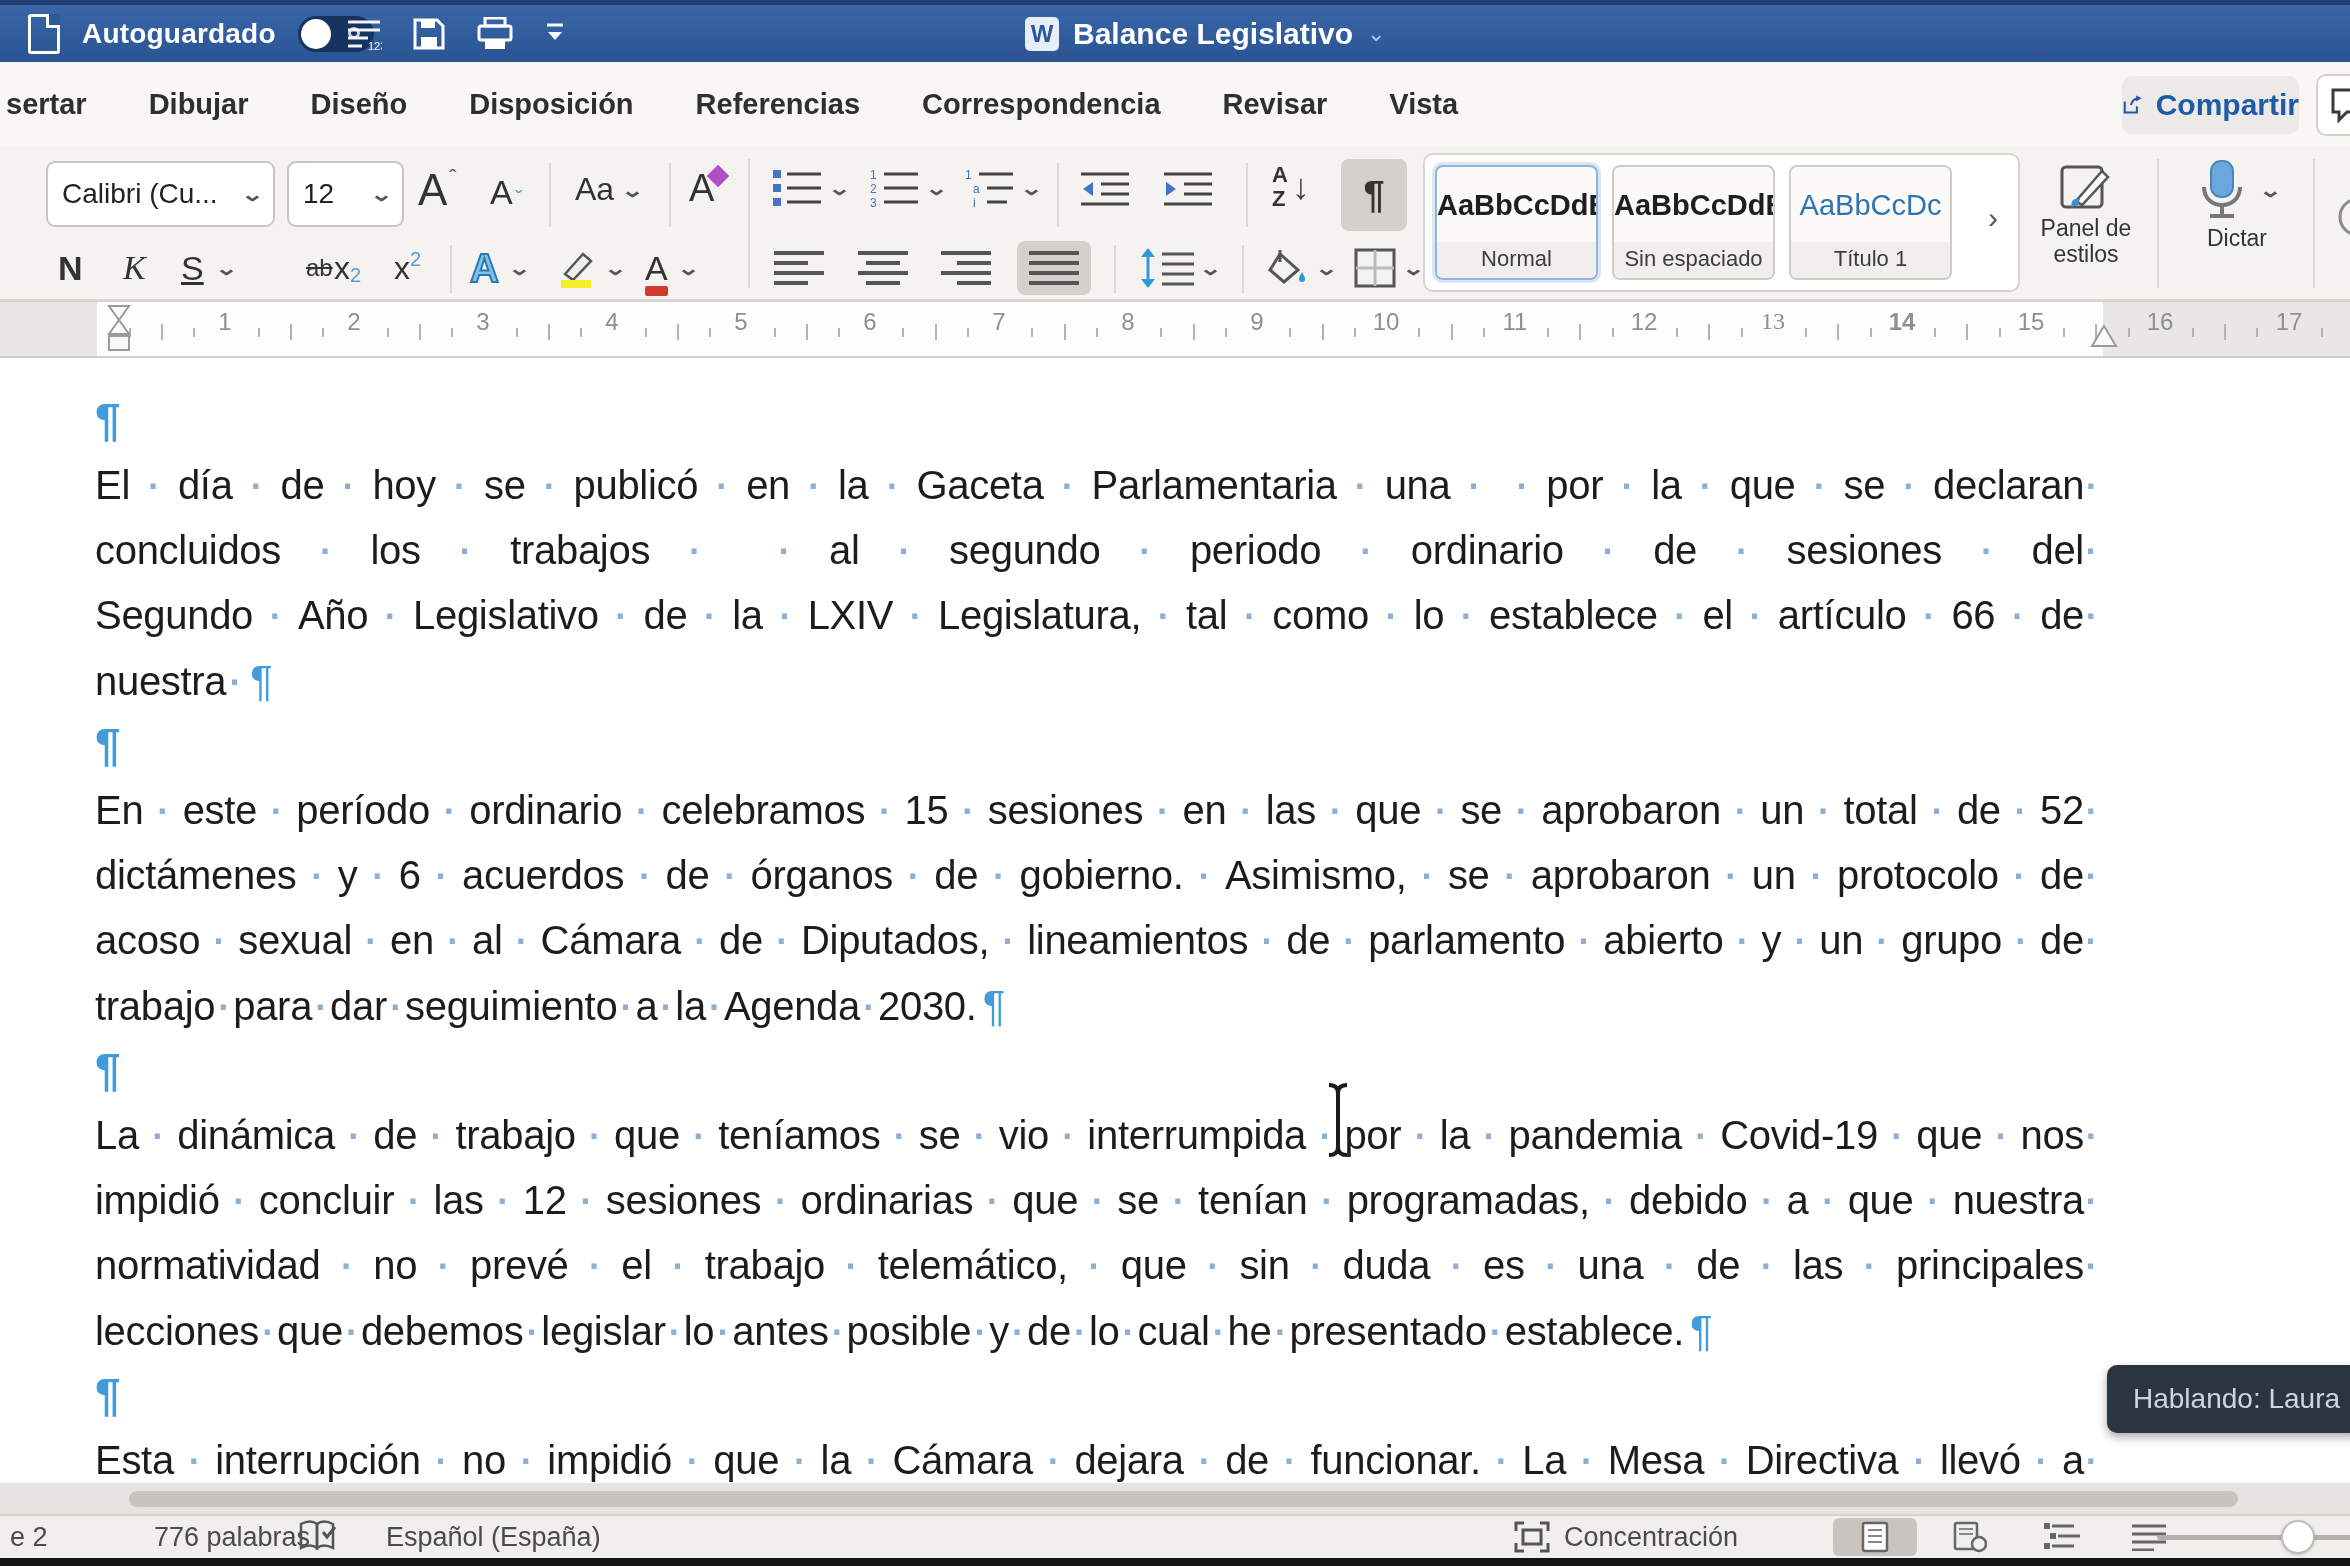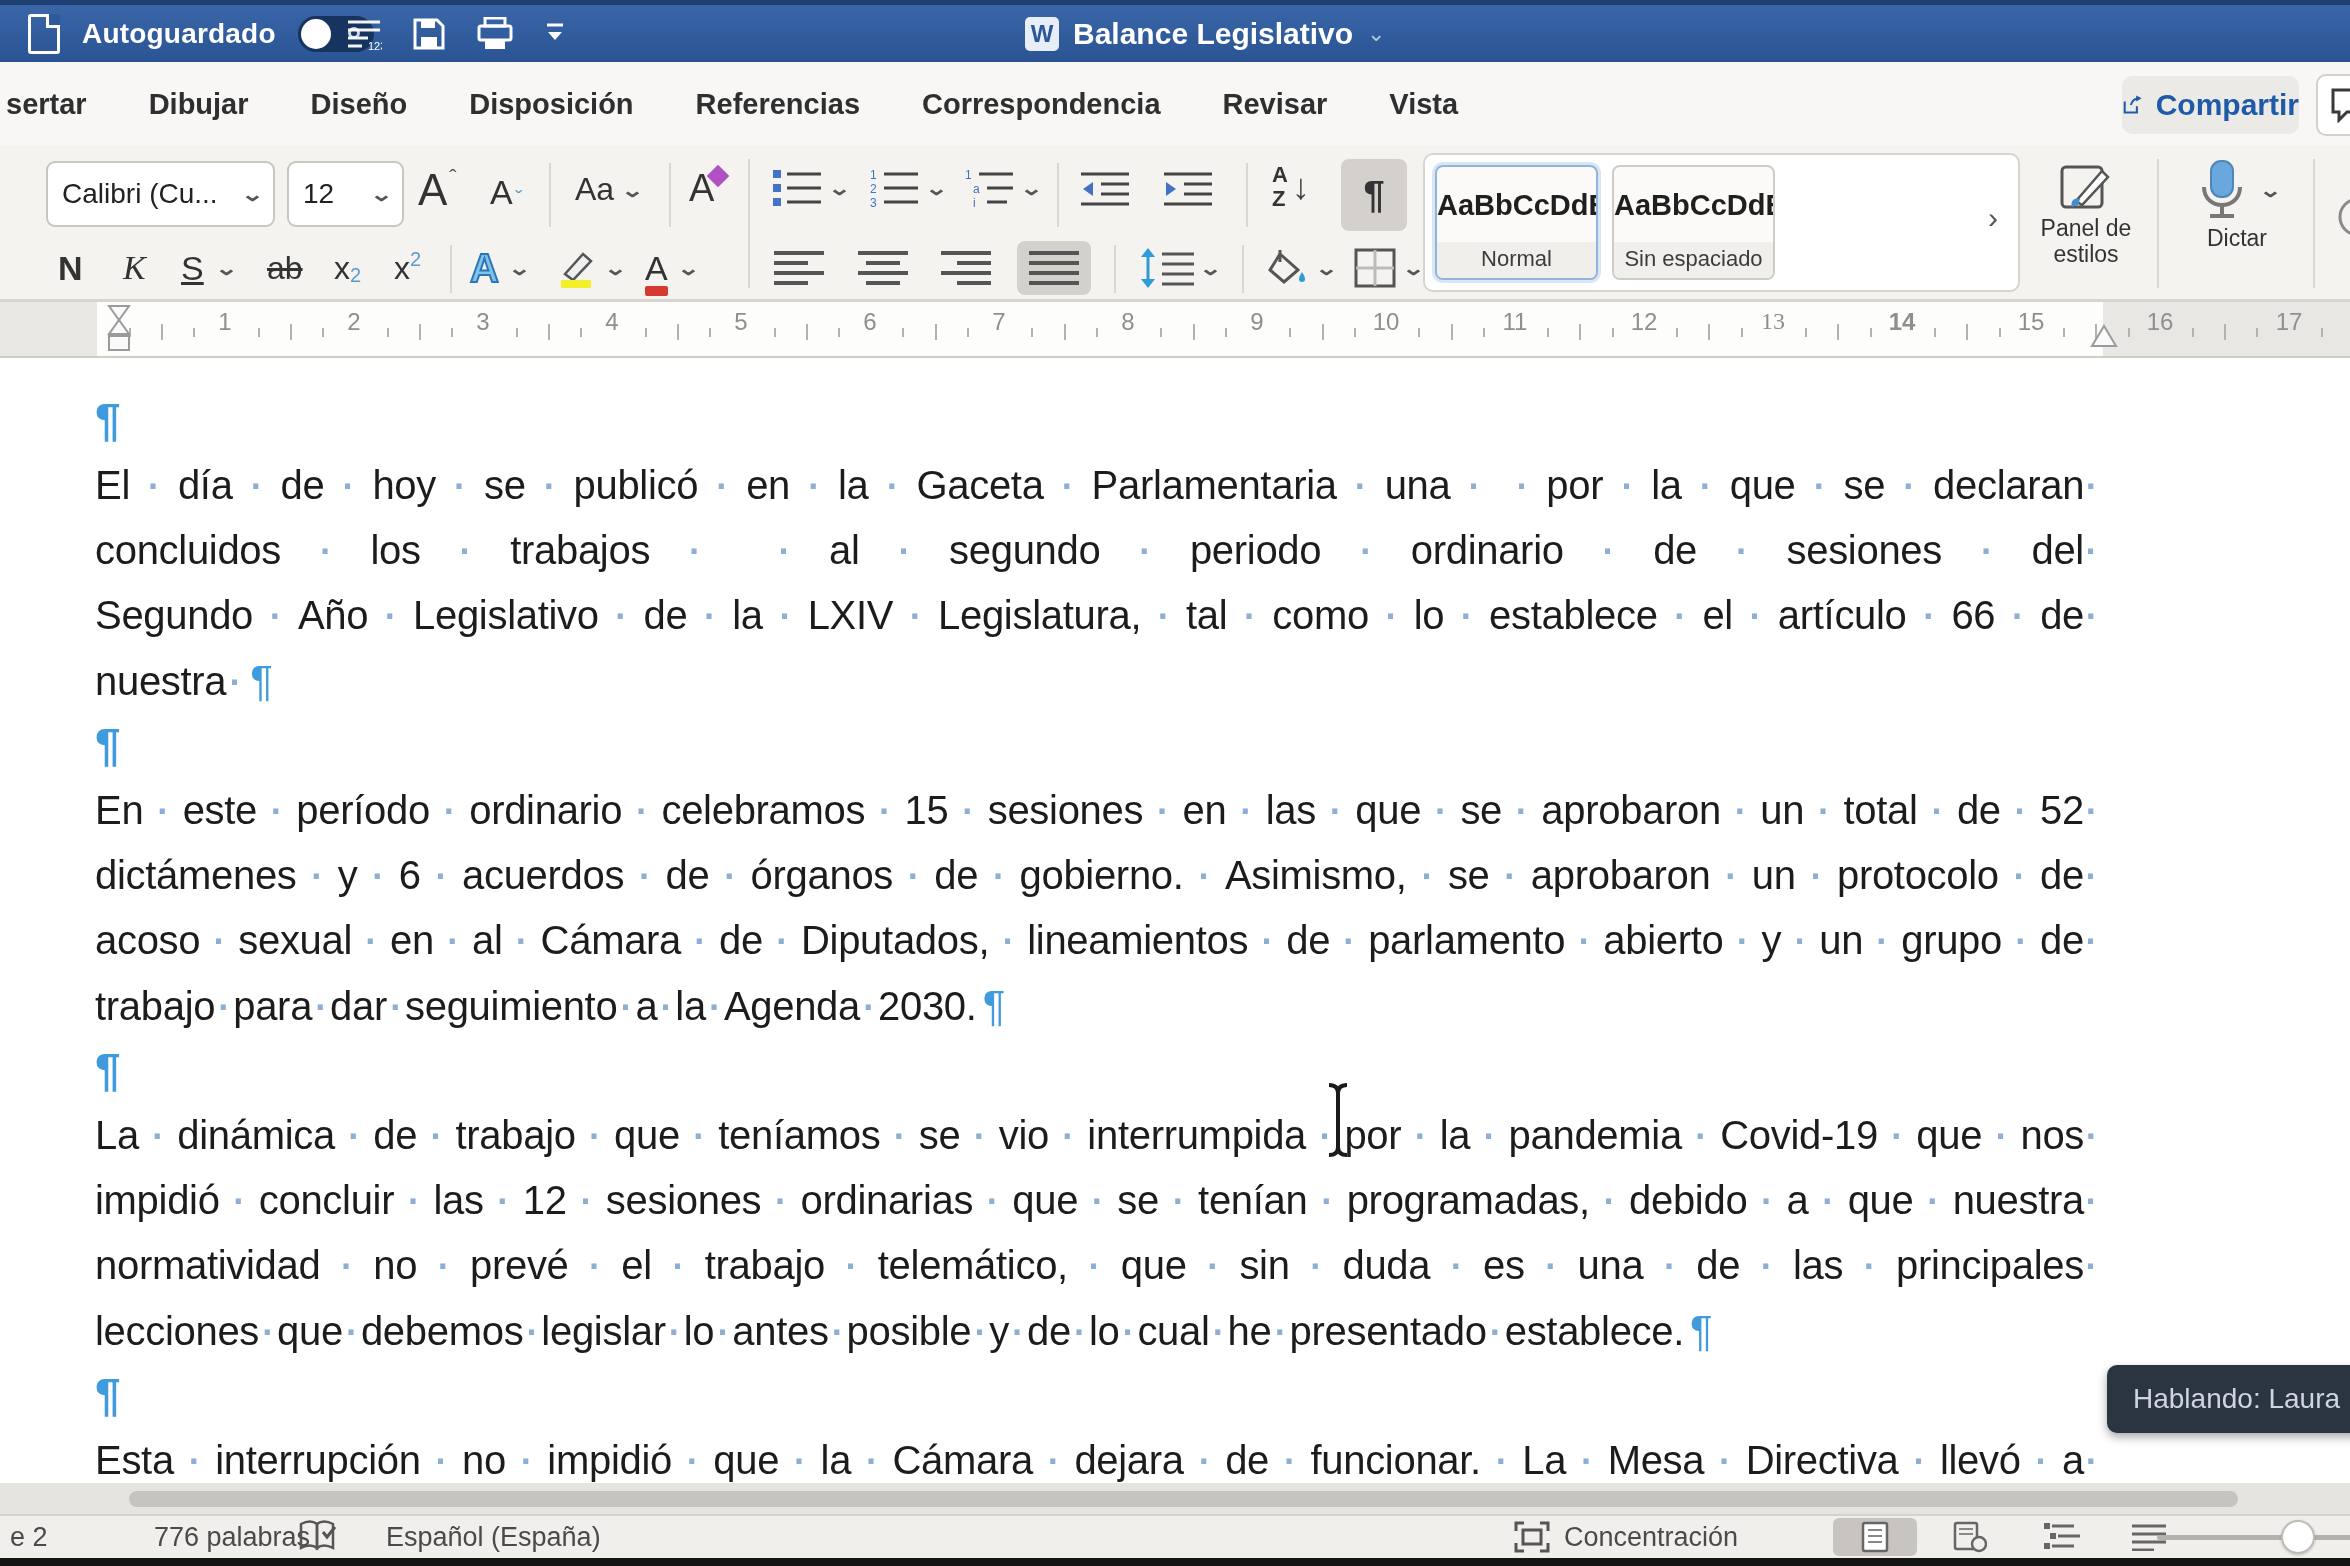--- a/index.html
+++ b/index.html
@@ -194,21 +194,21 @@
         <span style="font-size:34px;font-weight:bold;">N</span>
       </div>
     <div class="rb-btn row2" style="left:123px;">
         <span style="font-size:34px;font-style:italic;font-family:'Liberation Serif',serif;">K</span>
       </div>
     <div class="rb-btn row2" style="left:181px;">
         <span style="font-size:34px;text-decoration:underline;">S</span>
         <span class="chev" style="margin-left:14px;">⌄</span>
       </div>
     <div class="rb-btn row2" style="left:267px;">
-        <span style="font-size:32px;text-decoration:line-through;">ab</span>
+        <span style="font-size:24px;text-decoration:line-through;margin-left:39px;">ab</span>
       </div>
     <div class="rb-btn row2" style="left:334px;">
         <span style="font-size:32px;">x</span>
         <span style="font-size:20px;color:#5b9bd5;margin-top:14px;">2</span>
       </div>
     <div class="rb-btn row2" style="left:394px;">
         <span style="font-size:32px;">x</span>
         <span style="font-size:20px;color:#5b9bd5;margin-top:-18px;">2</span>
       </div>
     <div class="rb-divider" style="left:450px;top:100px;height:48px;"></div>
@@ -391,20 +391,24 @@
     </div>
 
     <div id="style-gallery">
         <div class="style-card selected">
           <div class="style-sample" style="color: rgb(31, 31, 31);">AaBbCcDdEe</div>
           <div class="style-label">Normal</div>
         </div>
         <div class="style-card">
           <div class="style-sample" style="color: rgb(31, 31, 31);">AaBbCcDdEe</div>
           <div class="style-label">Sin espaciado</div>
+        </div>
+        <div class="style-card">
+          <div class="style-sample" style="color: rgb(46, 116, 181); font-weight: normal;">AaBbCcDc</div>
+          <div class="style-label">Título 1</div>
         </div>
       </div>
     <span id="gallery-more">›</span>
 
     <div class="big-btn" style="left:2036px;top:14px;width:100px;">
       <svg width="56" height="56" viewBox="0 0 56 56">
           <rect x="4" y="8" width="40" height="40" rx="4" fill="none" stroke="#555" stroke-width="3"></rect>
           <path d="M18 42 L44 12 l6 6 L24 46 z" fill="#fff" stroke="#555" stroke-width="2.5"></path>
           <path d="M14 48 c-2 -6 2 -10 8 -8 l-2 6 z" fill="#3e8ed0"></path>
         </svg>

